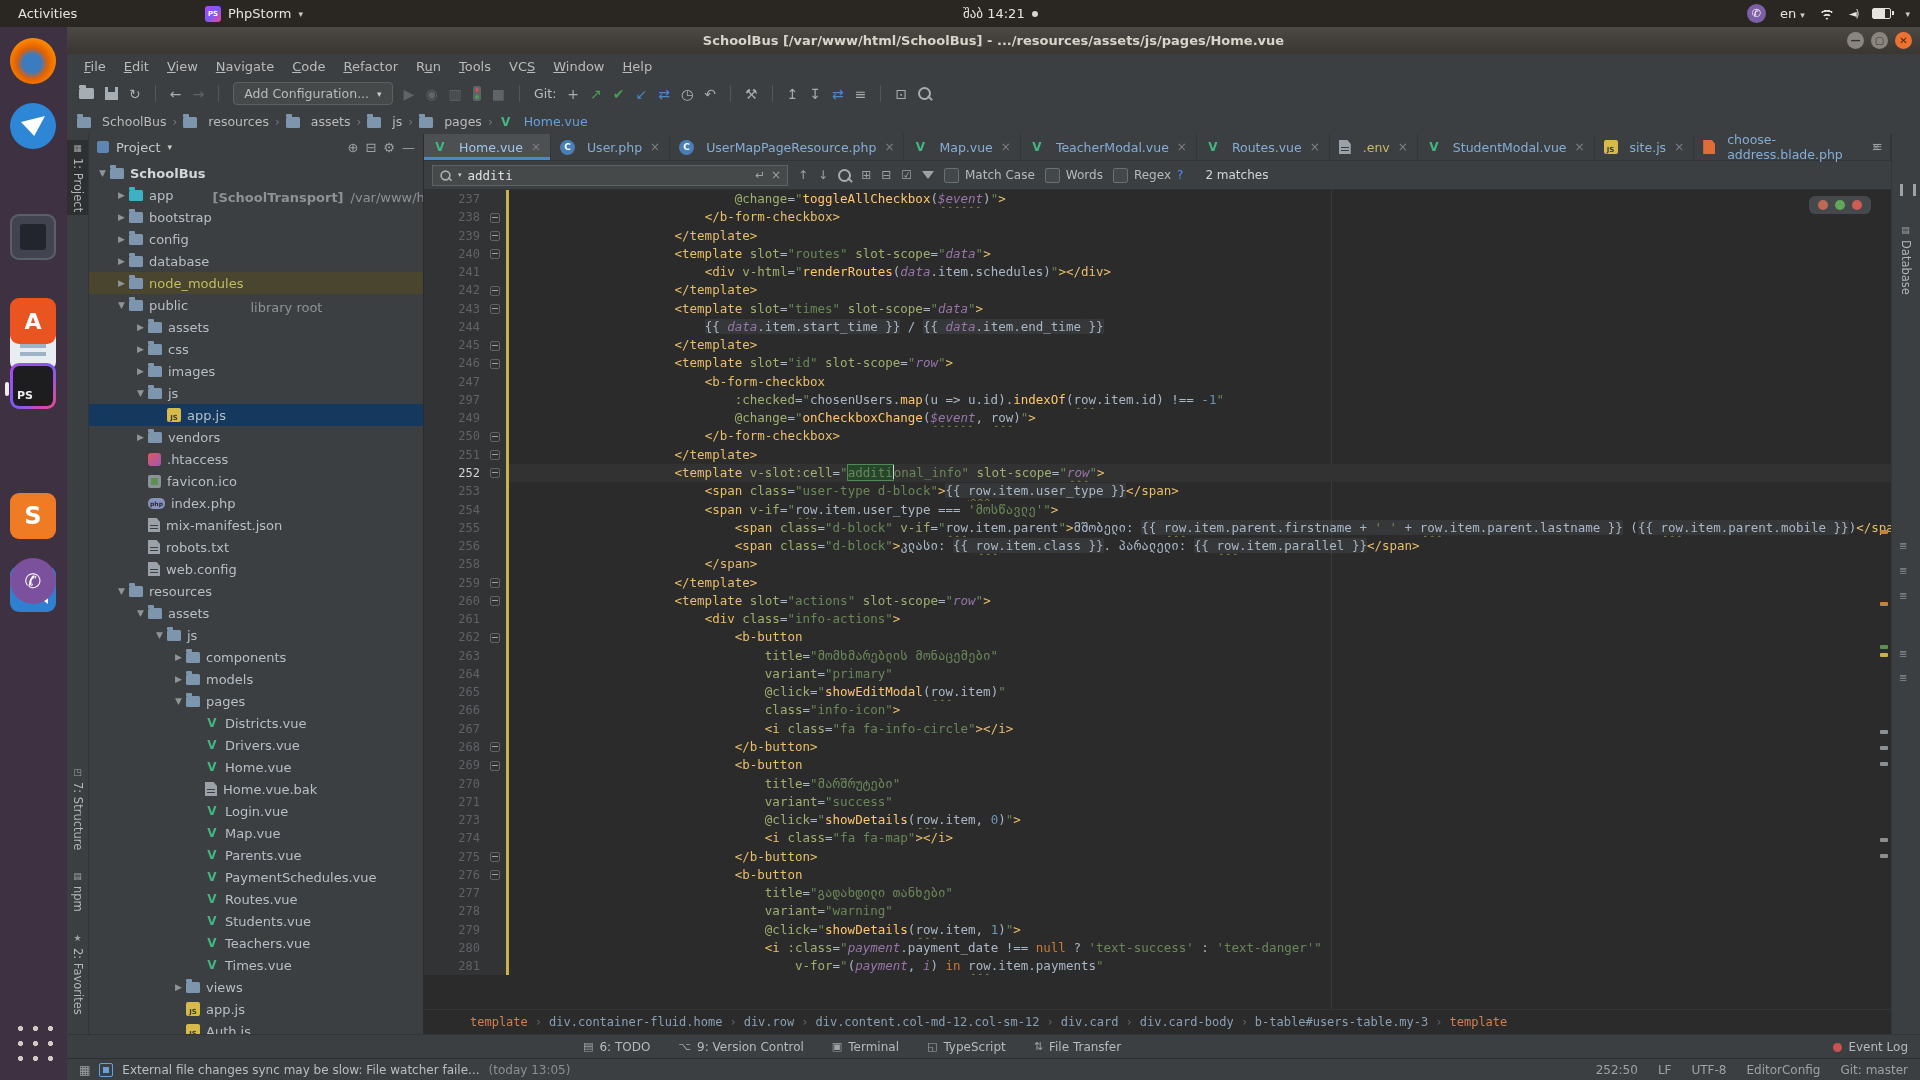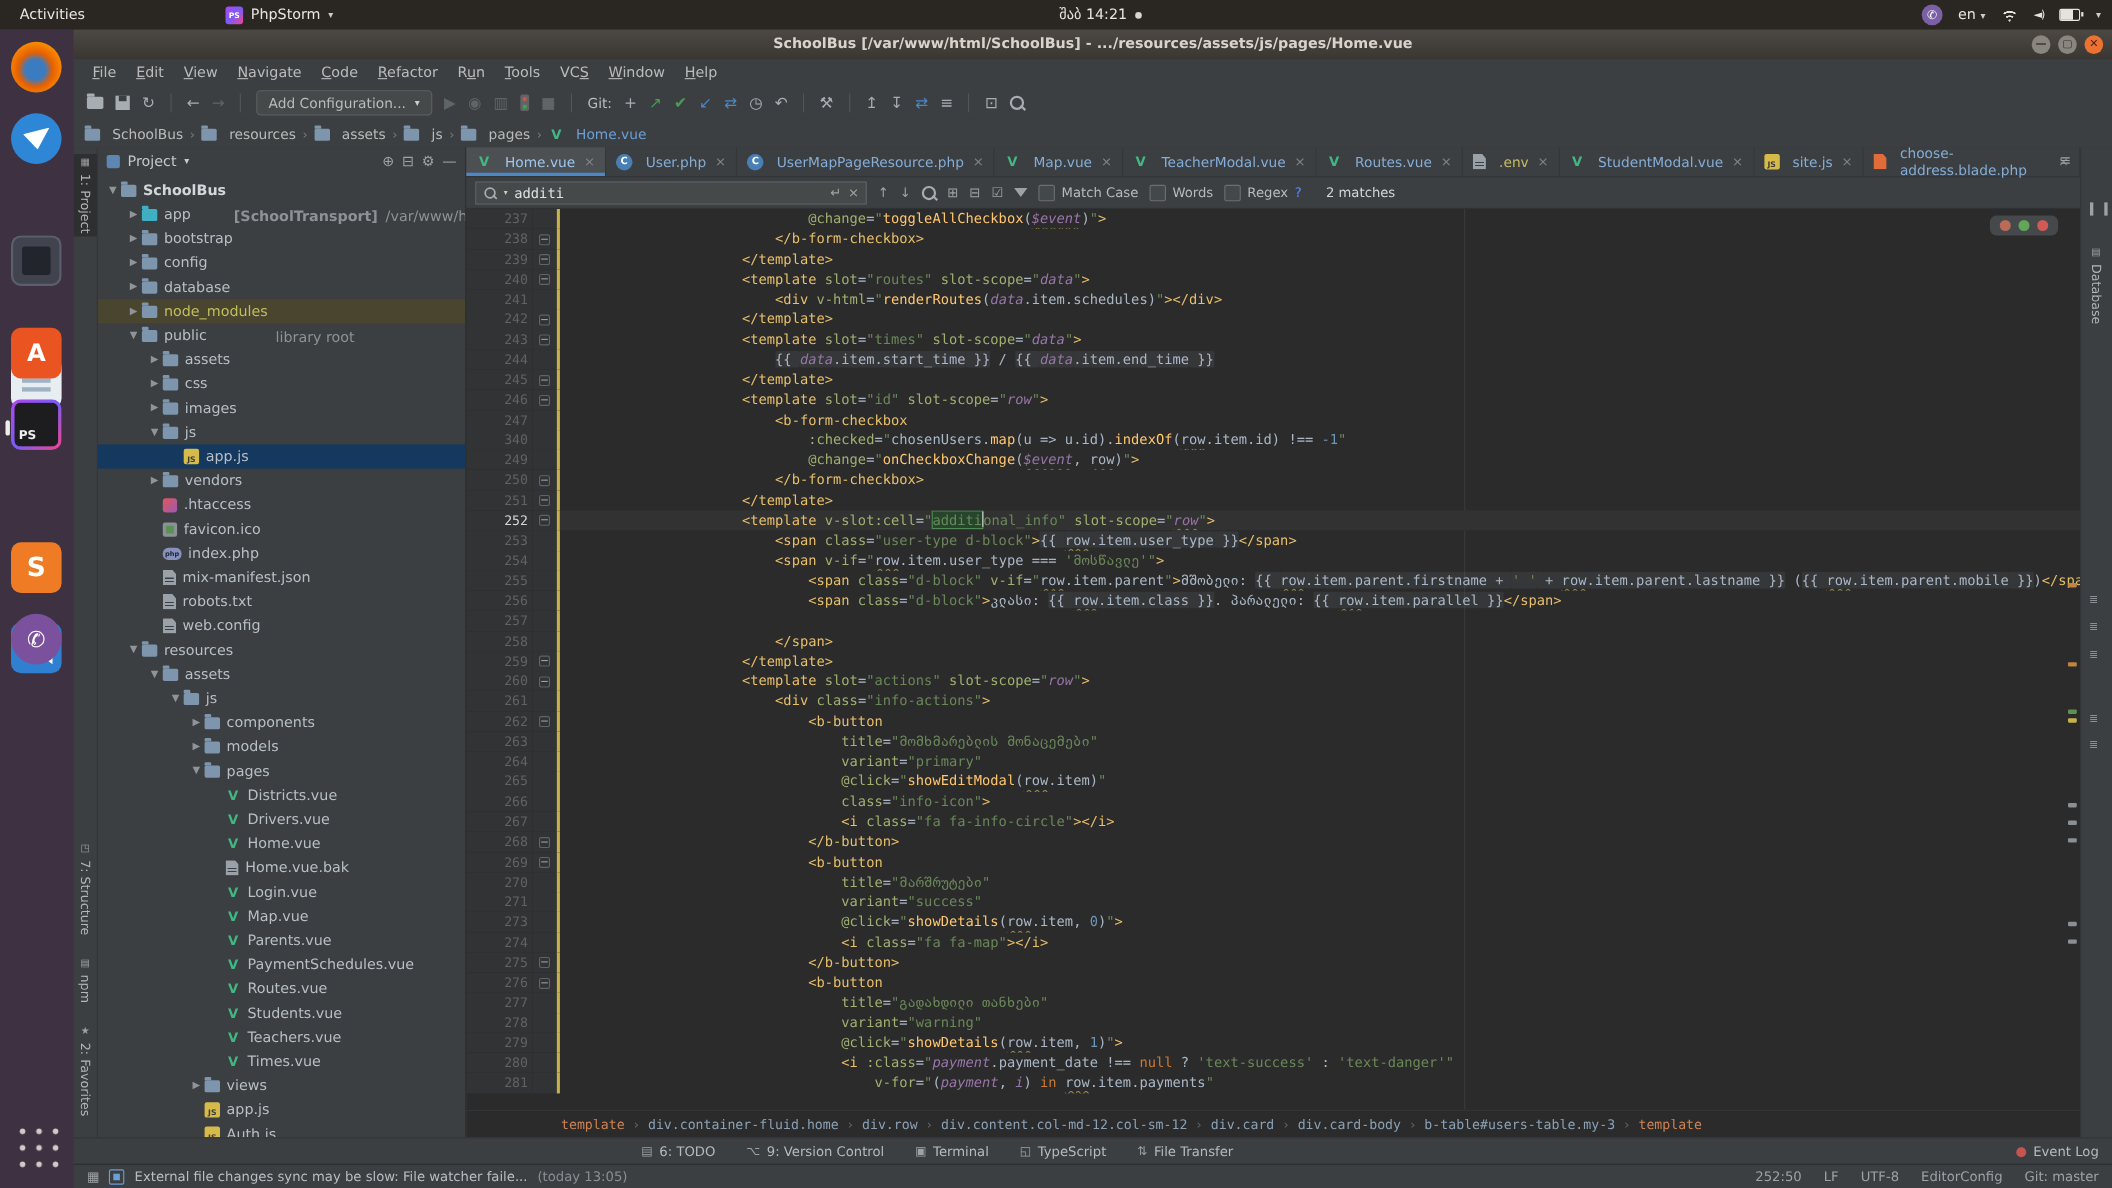--- a/index.html
+++ b/index.html
@@ -148,21 +148,21 @@
   .c-v{color:#9876aa;font-style:italic;}
   .c-W{color:#9876aa;font-style:italic;text-decoration:underline wavy #8f854a 1px;text-underline-offset:2.5px;}
   .c-w{color:#a9b7c6;text-decoration:underline wavy #8f854a 1px;text-underline-offset:2.5px;}
   .c-h{color:#6a8759;background:#26462b;box-shadow:0 0 0 1px #4f8a56;}
   .c-m{background:rgba(125,140,155,.13);border-radius:1px;}
   .caret{display:inline-block;width:1px;height:14px;background:#d4d4d4;vertical-align:-2px;}
   #inspect{position:absolute;right:20px;top:6px;background:#45494b;border-radius:6px;padding:4px 9px;display:flex;gap:7px;align-items:center;}
   .insp-dot{width:10px;height:10px;border-radius:50%;}
   .smark{position:absolute;right:3px;width:8px;height:4px;border-radius:1px;}
   #crumbs{height:24px;background:#2b2b2b;border-top:1px solid #323537;display:flex;align-items:center;
-    padding-left:84px;font-size:12px;font-family:"DejaVu Sans Mono",monospace;flex:none;}
+    padding-left:44px;font-size:12px;font-family:"DejaVu Sans Mono",monospace;flex:none;}
   .bc{padding:0 2px;}
   .bc-t{color:#cc8252;} .bc-d{color:#8aa0b5;}
   .bsep{color:#5f6468;margin:0 5px;}
   #rstripe{width:28px;background:#3c3f41;border-left:1px solid #333638;position:relative;flex:none;}
   .pausebars{position:absolute;left:8px;top:50px;width:10px;height:12px;border-left:3px solid #9da2a6;border-right:3px solid #9da2a6;}
   .rs-ic{position:absolute;left:7px;color:#8a8f93;font-size:10px;}
   
   #botbar{position:absolute;top:1007px;left:0;width:1853px;height:24px;background:#3c3f41;border-top:1px solid #323537;
     display:flex;align-items:center;font-size:12px;color:#b6babd;padding-left:516px;gap:28px;box-sizing:border-box;}
   .bbi{display:flex;gap:6px;align-items:center;}
@@ -711,21 +711,21 @@
                 <span class="gb"></span>
                 <span class="ct">                    <span class="tk c-t">&lt;template</span><span class="tk c-a"> slot</span><span class="tk c-p">=</span><span class="tk c-s">"id"</span><span class="tk c-a"> slot-scope</span><span class="tk c-p">=</span><span class="tk c-s">"</span><span class="tk c-v">row</span><span class="tk c-s">"</span><span class="tk c-t">&gt;</span></span>
               </div>
               <div class="cl">
                 <span class="gn">247</span>
                 <span class="gf"></span>
                 <span class="gb"></span>
                 <span class="ct">                        <span class="tk c-t">&lt;b-form-checkbox</span></span>
               </div>
               <div class="cl">
-                <span class="gn">340</span>
+                <span class="gn">297</span>
                 <span class="gf"></span>
                 <span class="gb"></span>
                 <span class="ct">                            <span class="tk c-a">:checked</span><span class="tk c-p">=</span><span class="tk c-s">"</span><span class="tk c-p">chosenUsers.</span><span class="tk c-f">map</span><span class="tk c-p">(u =&gt; u.id).</span><span class="tk c-f">indexOf</span><span class="tk c-p">(</span><span class="tk c-w">row</span><span class="tk c-p">.item.id) !== </span><span class="tk c-n">-1</span><span class="tk c-s">"</span></span>
               </div>
               <div class="cl">
                 <span class="gn">249</span>
                 <span class="gf"></span>
                 <span class="gb"></span>
                 <span class="ct">                            <span class="tk c-a">@change</span><span class="tk c-p">=</span><span class="tk c-s">"</span><span class="tk c-f">onCheckboxChange</span><span class="tk c-p">(</span><span class="tk c-W">$event</span><span class="tk c-p">, </span><span class="tk c-w">row</span><span class="tk c-p">)</span><span class="tk c-s">"</span><span class="tk c-t">&gt;</span></span>
               </div>
@@ -769,26 +769,20 @@
                 <span class="gn">255</span>
                 <span class="gf"></span>
                 <span class="gb"></span>
                 <span class="ct">                            <span class="tk c-t">&lt;span</span><span class="tk c-a"> class</span><span class="tk c-p">=</span><span class="tk c-s">"d-block"</span><span class="tk c-a"> v-if</span><span class="tk c-p">=</span><span class="tk c-s">"</span><span class="tk c-w">row</span><span class="tk c-p">.item.parent</span><span class="tk c-s">"</span><span class="tk c-t">&gt;</span><span class="tk c-p">მშობელი: </span><span class="tk c-p c-m">{{ </span><span class="tk c-w c-m">row</span><span class="tk c-p c-m">.item.parent.firstname + </span><span class="tk c-s c-m">' '</span><span class="tk c-p c-m"> + </span><span class="tk c-w c-m">row</span><span class="tk c-p c-m">.item.parent.lastname</span><span class="tk c-p c-m"> }}</span><span class="tk c-p"> (</span><span class="tk c-p c-m">{{ </span><span class="tk c-w c-m">row</span><span class="tk c-p c-m">.item.parent.mobile</span><span class="tk c-p c-m"> }}</span><span class="tk c-p">)</span><span class="tk c-t">&lt;/span&gt;</span></span>
               </div>
               <div class="cl">
                 <span class="gn">256</span>
                 <span class="gf"></span>
                 <span class="gb"></span>
                 <span class="ct">                            <span class="tk c-t">&lt;span</span><span class="tk c-a"> class</span><span class="tk c-p">=</span><span class="tk c-s">"d-block"</span><span class="tk c-t">&gt;</span><span class="tk c-p">კლასი: </span><span class="tk c-p c-m">{{ </span><span class="tk c-w c-m">row</span><span class="tk c-p c-m">.item.class</span><span class="tk c-p c-m"> }}</span><span class="tk c-p">. პარალელი: </span><span class="tk c-p c-m">{{ </span><span class="tk c-w c-m">row</span><span class="tk c-p c-m">.item.parallel</span><span class="tk c-p c-m"> }}</span><span class="tk c-t">&lt;/span&gt;</span></span>
-              </div>
-              <div class="cl">
-                <span class="gn">257</span>
-                <span class="gf"></span>
-                <span class="gb"></span>
-                <span class="ct"></span>
               </div>
               <div class="cl">
                 <span class="gn">258</span>
                 <span class="gf"></span>
                 <span class="gb"></span>
                 <span class="ct">                        <span class="tk c-t">&lt;/span&gt;</span></span>
               </div>
               <div class="cl">
                 <span class="gn">259</span>
                 <span class="gf">

